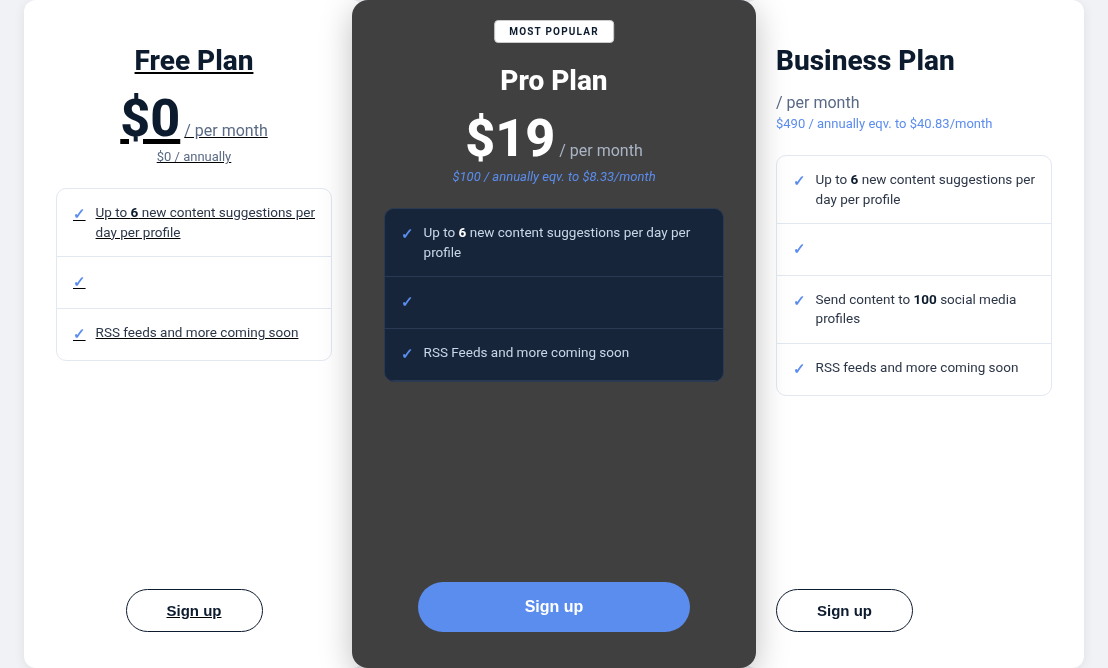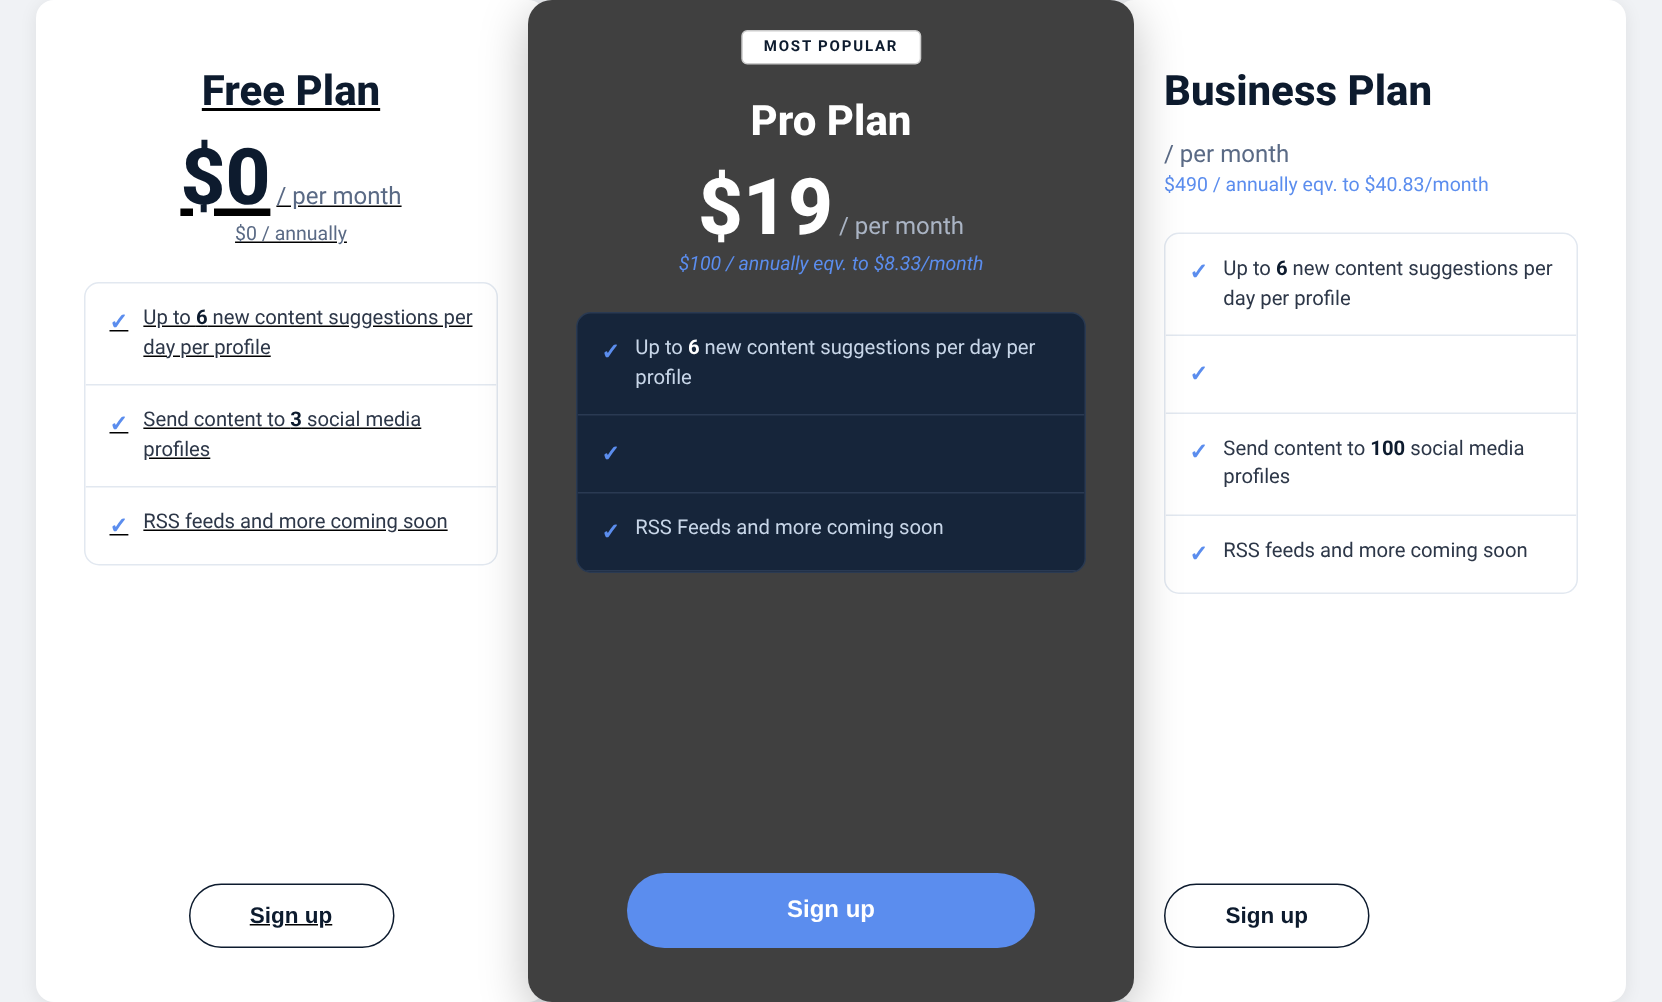--- a/index.html
+++ b/index.html
@@ -212,21 +212,20 @@
     </div>
     <div class="price-annual">$0 / annually</div>
 
     <div class="features-box">
       <div class="feature-item">
         <span class="feature-check">✓</span>
         <span class="feature-text">Up to <strong>6</strong> new content suggestions per day per profile</span>
       </div>
       <div class="feature-item">
         <span class="feature-check">✓</span>
-        <span class="feature-text">Send content to <strong>3</strong> social media profiles</span>
       </div>
       <div class="feature-item">
         <span class="feature-check">✓</span>
         <span class="feature-text">RSS feeds and more coming soon</span>
       </div>
     </div>
 
     <button class="signup-btn">Sign up</button>
   </div>
 

